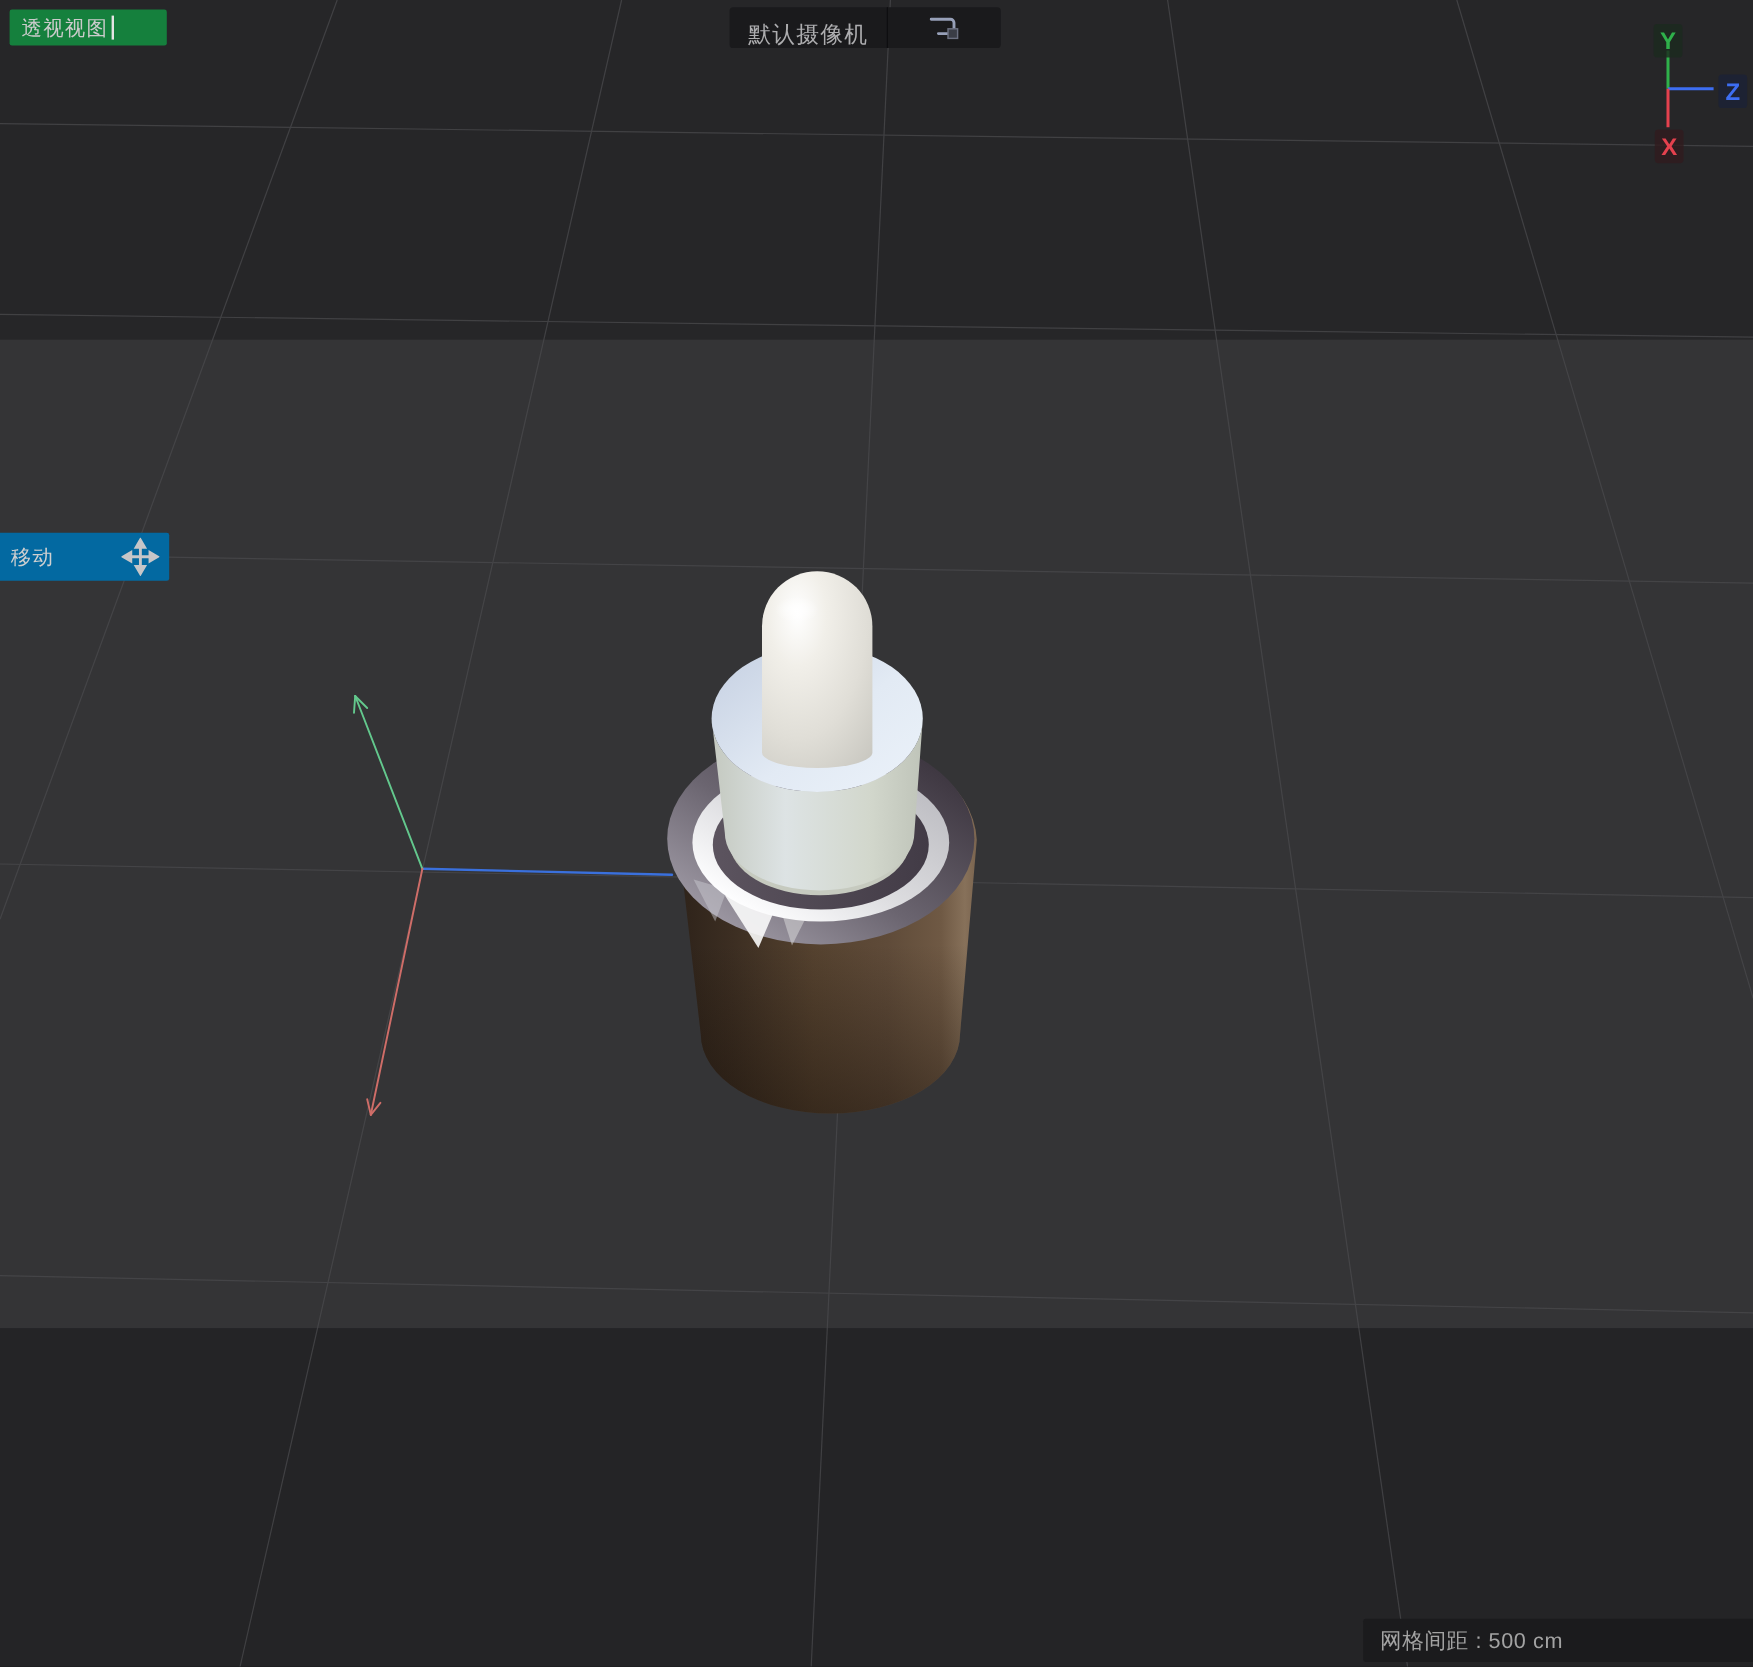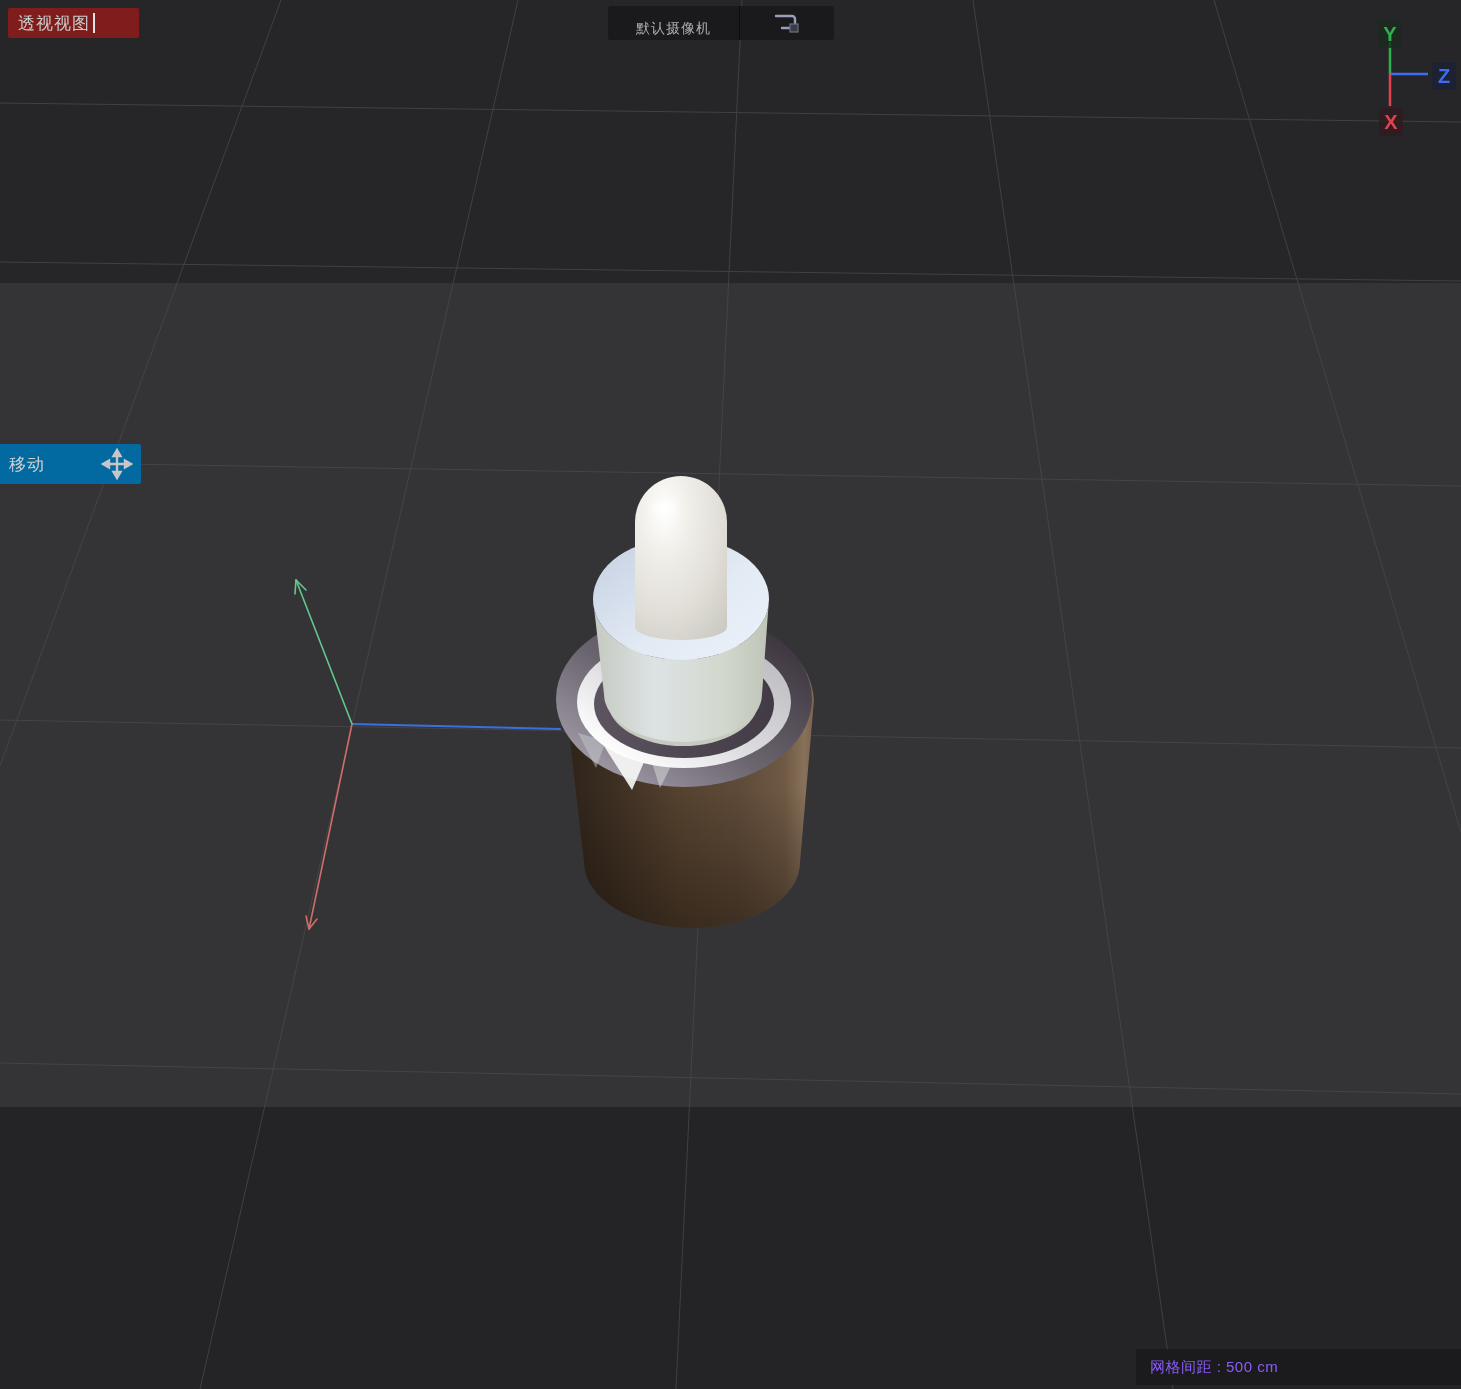--- a/index.html
+++ b/index.html
@@ -5,45 +5,45 @@
   html,body{margin:0;padding:0;background:#111;}
   .stage{
     position:relative;width:1461px;height:1389px;overflow:hidden;
     background:#262628;
     font-family:"Liberation Sans","DejaVu Sans",sans-serif;
   }
   .scene{position:absolute;left:0;top:0;}
   
   .hud{position:absolute;box-sizing:border-box;color:#c9c9c9;}
   .view-label-box{
-    left:8px;top:8px;width:131px;height:30px;background:#7f1d1d;
+    left:8px;top:8px;width:131px;height:30px;background:#15803d;
     display:flex;align-items:center;padding:0 6px 0 10px;border-radius:2px;
   }
   .view-label-box .lbl{font-size:17px;letter-spacing:1px;color:#cbcbcb;}
   .text-cursor{width:2px;height:20px;background:#e4e4e4;margin-left:3px;}
   .camera-box{
     left:608px;top:6px;width:226px;height:34px;background:#1a1a1c;
     display:flex;align-items:center;border-radius:3px;
   }
   .camera-box .txt{
-    width:131px;text-align:center;font-size:14px;color:#adadaf;letter-spacing:1px;margin-top:12px;
+    width:131px;text-align:center;font-size:19px;color:#adadaf;letter-spacing:1px;margin-top:12px;
   }
   .camera-box .divider{width:1px;height:34px;background:#0e0e10;}
   .camera-box .icon-slot{flex:1;display:flex;align-items:center;justify-content:center;}
   .tool-box{
     left:0;top:444px;width:141px;height:40px;background:#0369a1;
     display:flex;align-items:center;padding-left:9px;border-radius:0 2px 2px 0;
   }
   .tool-box .lbl{font-size:17px;color:#d0d0d0;letter-spacing:1px;}
   .tool-box .icon-slot{margin-left:auto;margin-right:8px;display:flex;}
   .grid-box{
     left:1136px;top:1349px;width:325px;height:36px;background:#1b1b1d;
     display:flex;align-items:center;padding-left:14px;border-radius:2px 0 0 2px;
   }
-  .grid-box .lbl{font-size:15px;color:#8b5cf6;letter-spacing:.5px;}
+  .grid-box .lbl{font-size:18px;color:#a3a3a3;letter-spacing:.5px;}
   .axis-widget{left:1336px;top:14px;width:125px;height:125px;}
   .axis-widget text{font-size:20px;font-weight:600;font-family:"Liberation Sans","DejaVu Sans",sans-serif;}
 </style>
 </head>
 <body>
 
 <div class="stage">
 
   <svg class="scene" width="1461" height="1389" viewBox="0 0 1461 1389">
     <defs>

